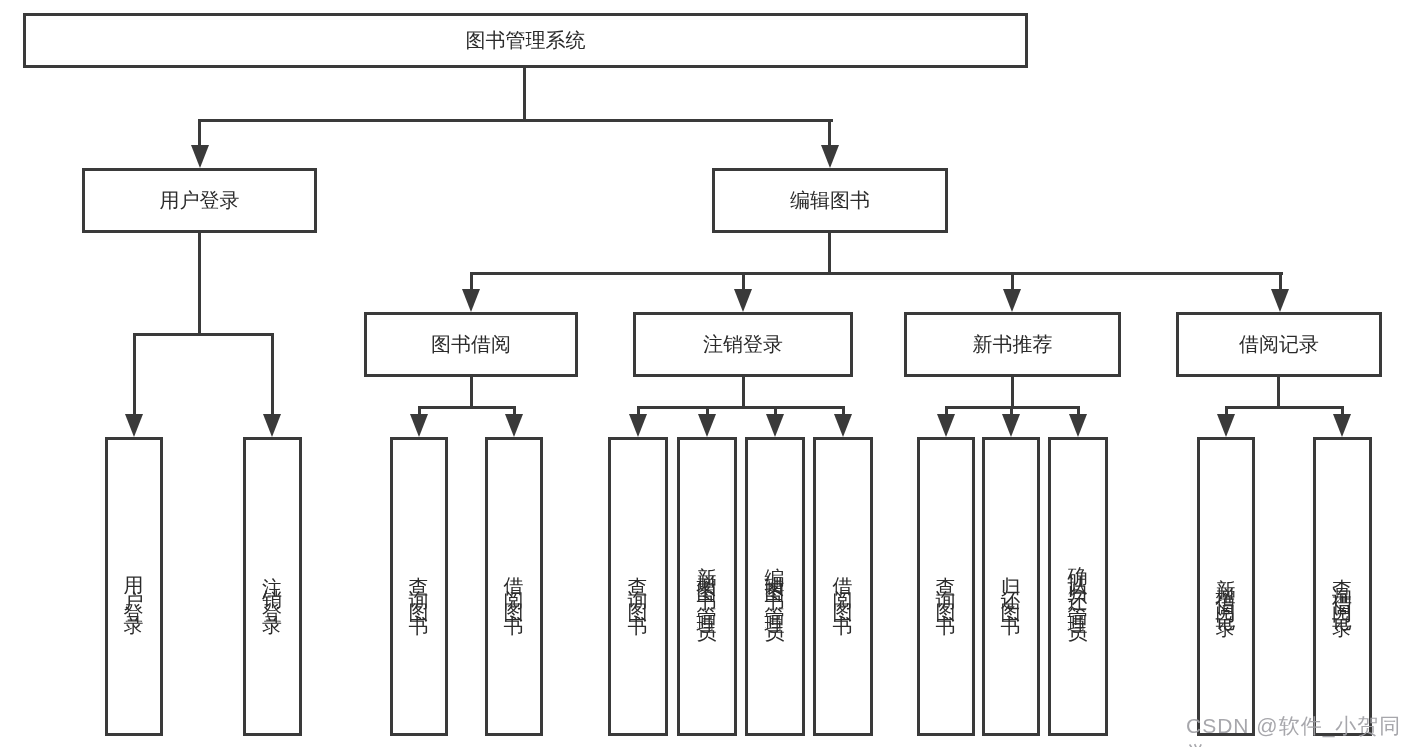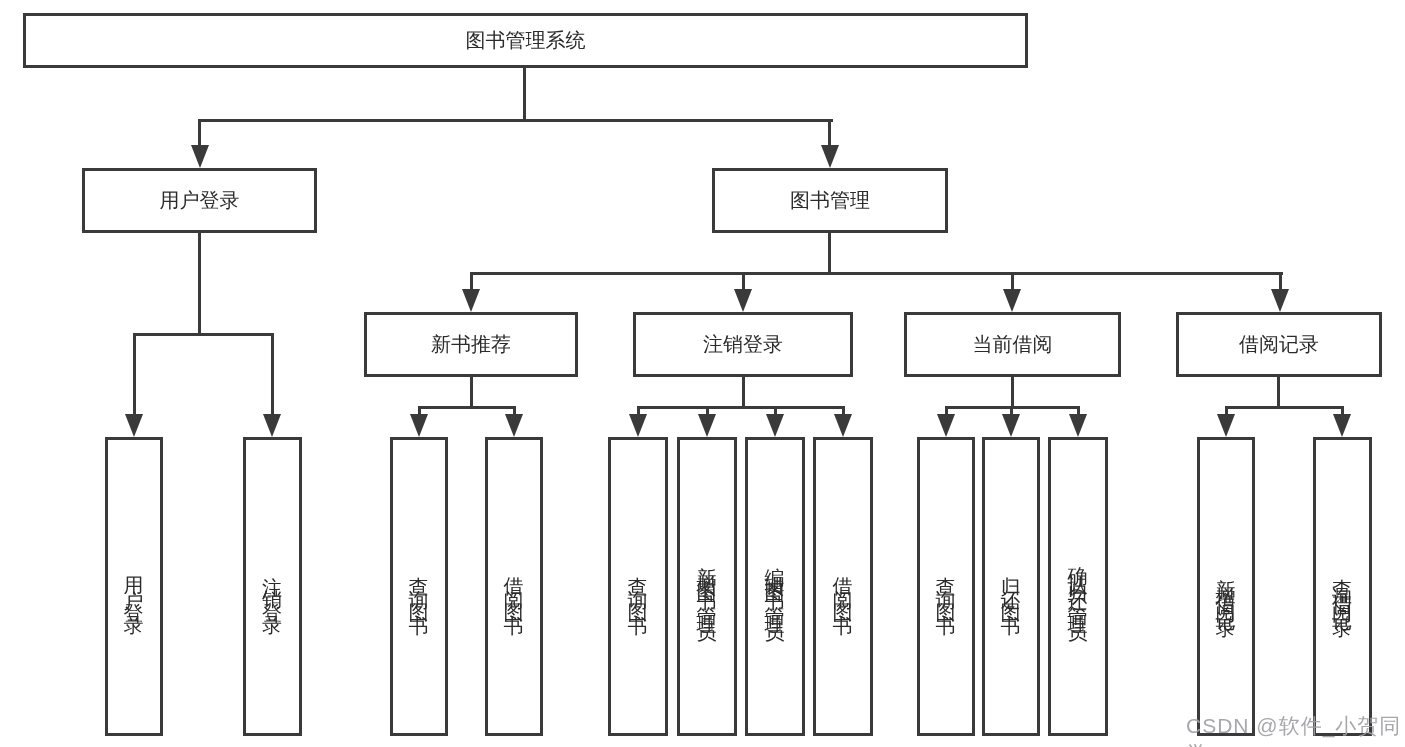--- a/index.html
+++ b/index.html
@@ -38,43 +38,43 @@
   <div class="box" style="left:23px;top:13px;width:1005px;height:55px">图书管理系统</div>
 
   <div class="vl" style="left:523px;top:68px;height:54px"></div>
   <div class="hl" style="left:199px;top:119px;width:634px"></div>
   <div class="vl" style="left:198px;top:119px;height:30px"></div>
   <div class="ah" style="left:191px;top:145px"></div>
   <div class="vl" style="left:828px;top:119px;height:30px"></div>
   <div class="ah" style="left:821px;top:145px"></div>
 
   <div class="box" style="left:82px;top:168px;width:235px;height:65px">用户登录</div>
-  <div class="box" style="left:712px;top:168px;width:236px;height:65px">图书管理</div>
+  <div class="box" style="left:712px;top:168px;width:236px;height:65px">编辑图书</div>
 
   <div class="vl" style="left:198px;top:233px;height:102px"></div>
   <div class="hl" style="left:133px;top:333px;width:141px"></div>
   <div class="vl" style="left:133px;top:333px;height:84px"></div>
   <div class="ah" style="left:125px;top:414px"></div>
   <div class="vl" style="left:271px;top:333px;height:84px"></div>
   <div class="ah" style="left:263px;top:414px"></div>
 
   <div class="vl" style="left:828px;top:233px;height:42px"></div>
   <div class="hl" style="left:470px;top:272px;width:813px"></div>
   <div class="vl" style="left:470px;top:272px;height:22px"></div>
   <div class="ah" style="left:462px;top:289px"></div>
   <div class="vl" style="left:742px;top:272px;height:22px"></div>
   <div class="ah" style="left:734px;top:289px"></div>
   <div class="vl" style="left:1011px;top:272px;height:22px"></div>
   <div class="ah" style="left:1003px;top:289px"></div>
   <div class="vl" style="left:1279px;top:272px;height:22px"></div>
   <div class="ah" style="left:1271px;top:289px"></div>
 
-  <div class="box" style="left:364px;top:312px;width:214px;height:65px">新书推荐</div>
+  <div class="box" style="left:364px;top:312px;width:214px;height:65px">图书借阅</div>
   <div class="box" style="left:633px;top:312px;width:220px;height:65px">注销登录</div>
-  <div class="box" style="left:904px;top:312px;width:217px;height:65px">当前借阅</div>
+  <div class="box" style="left:904px;top:312px;width:217px;height:65px">新书推荐</div>
   <div class="box" style="left:1176px;top:312px;width:206px;height:65px">借阅记录</div>
 
   <div class="vl" style="left:470px;top:377px;height:32px"></div>
   <div class="hl" style="left:418px;top:406px;width:97px"></div>
   <div class="vl" style="left:418px;top:406px;height:12px"></div>
   <div class="ah" style="left:410px;top:414px"></div>
   <div class="vl" style="left:513px;top:406px;height:12px"></div>
   <div class="ah" style="left:505px;top:414px"></div>
 
   <div class="vl" style="left:742px;top:377px;height:32px"></div>

